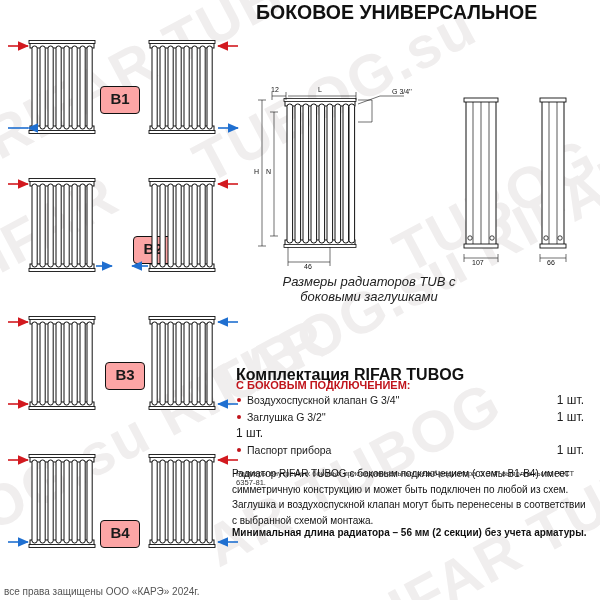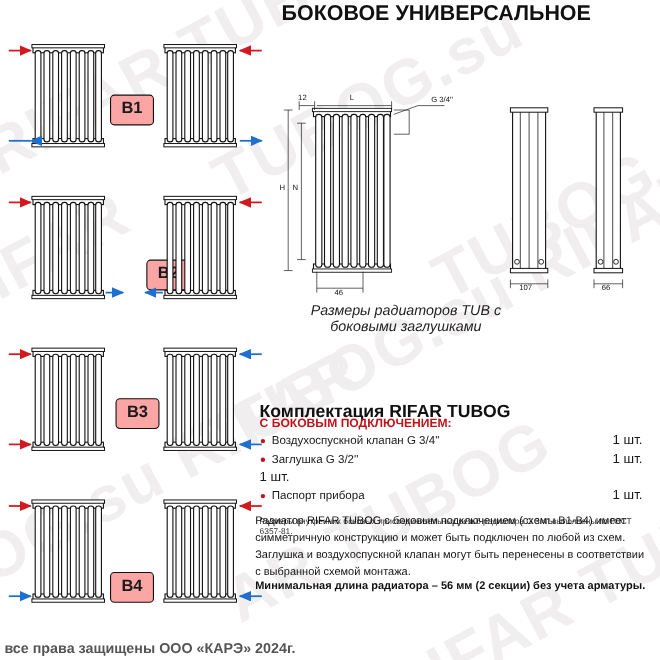--- a/index.html
+++ b/index.html
@@ -98,21 +98,21 @@
   
   .draw-caption{
     position:absolute;left:264px;top:274px;width:210px;
     text-align:center;font-size:13px;font-style:italic;color:#222;
   }
   .dim-lbl{position:absolute;font-size:7px;color:#111;}
 
   
   .footer{
     position:absolute;left:4px;bottom:3px;
-    font-size:13px;color:#555;z-index:3;font-weight:bold;
+    font-size:10px;color:#555;z-index:3;
   }
 </style>
 </head>
 <body>
 
 <div class="wm wm1">RIFAR TUBOG</div>
 <div class="wm wm2">TUBOG.su</div>
 <div class="wm wm3">RIFAR</div>
 <div class="wm wm4">TUBOG.su  RIFAR</div>
 <div class="wm wm5">OG.su  RIFAR</div>

